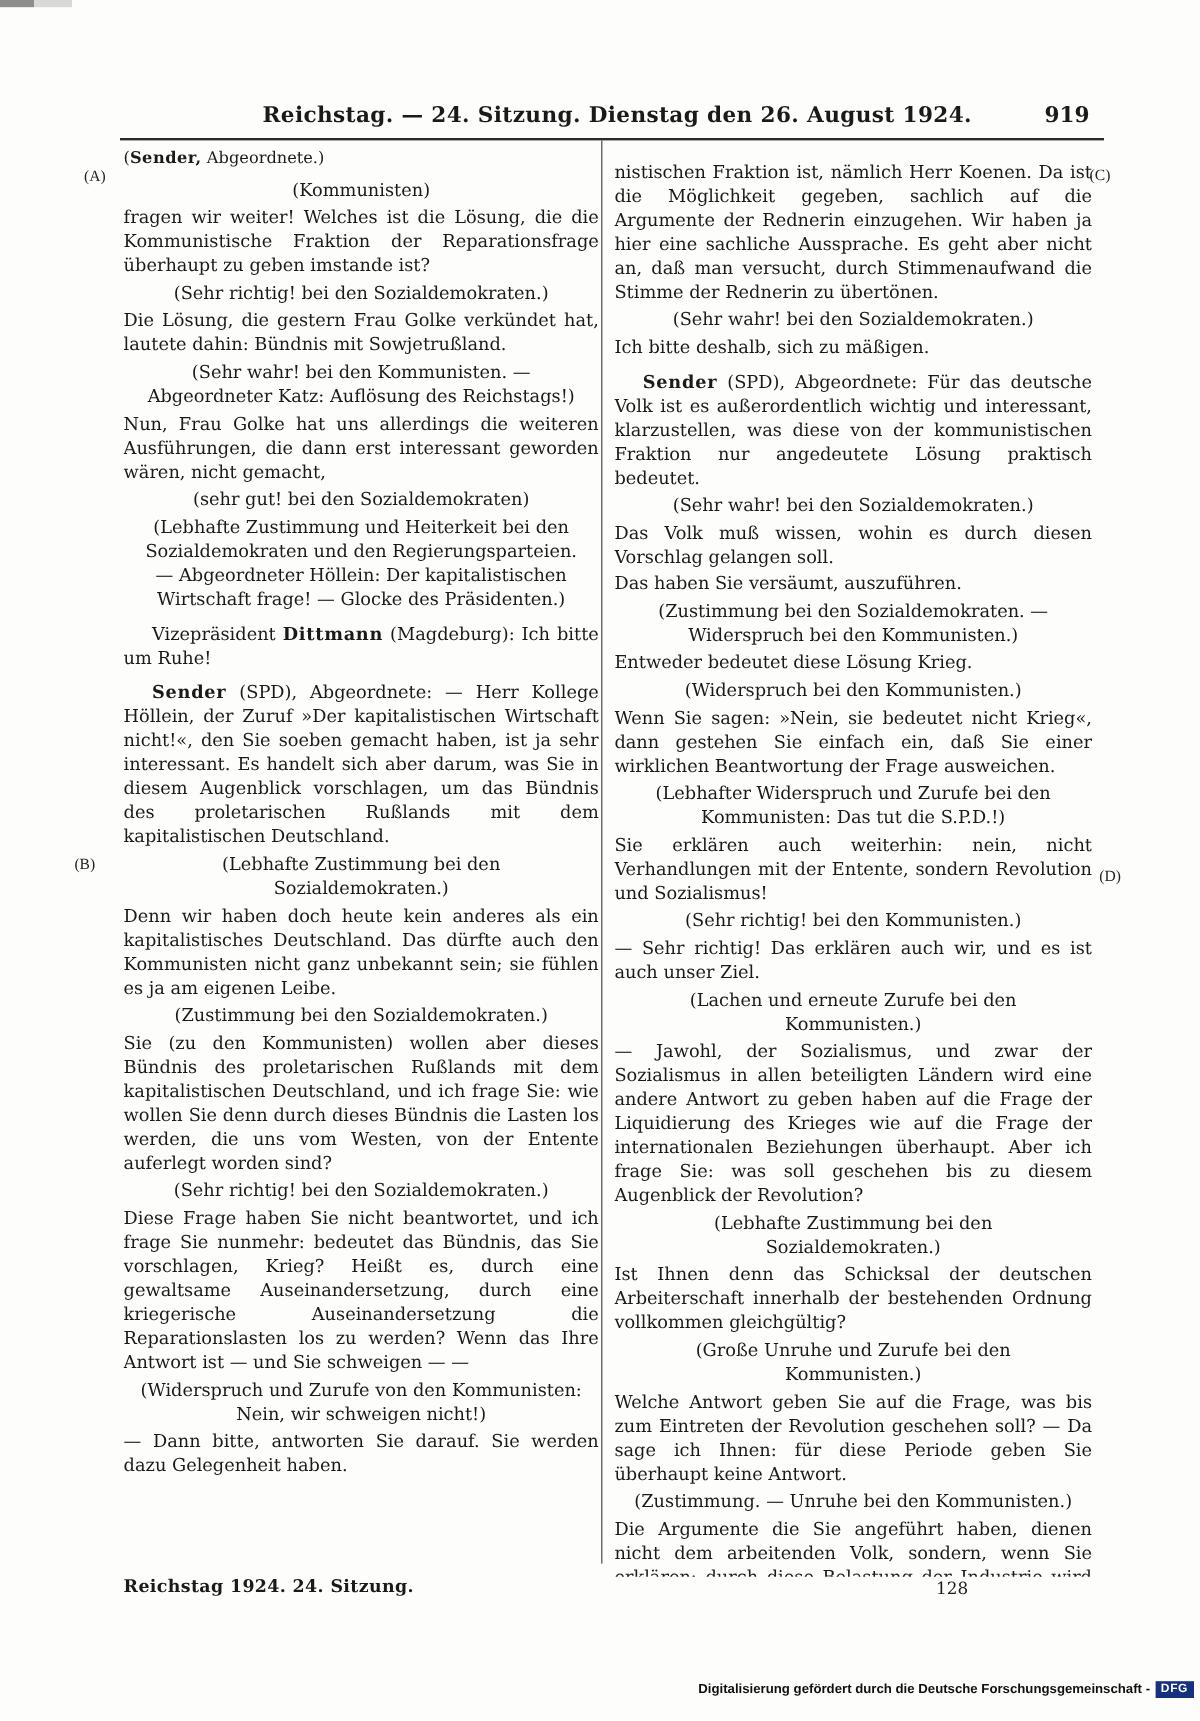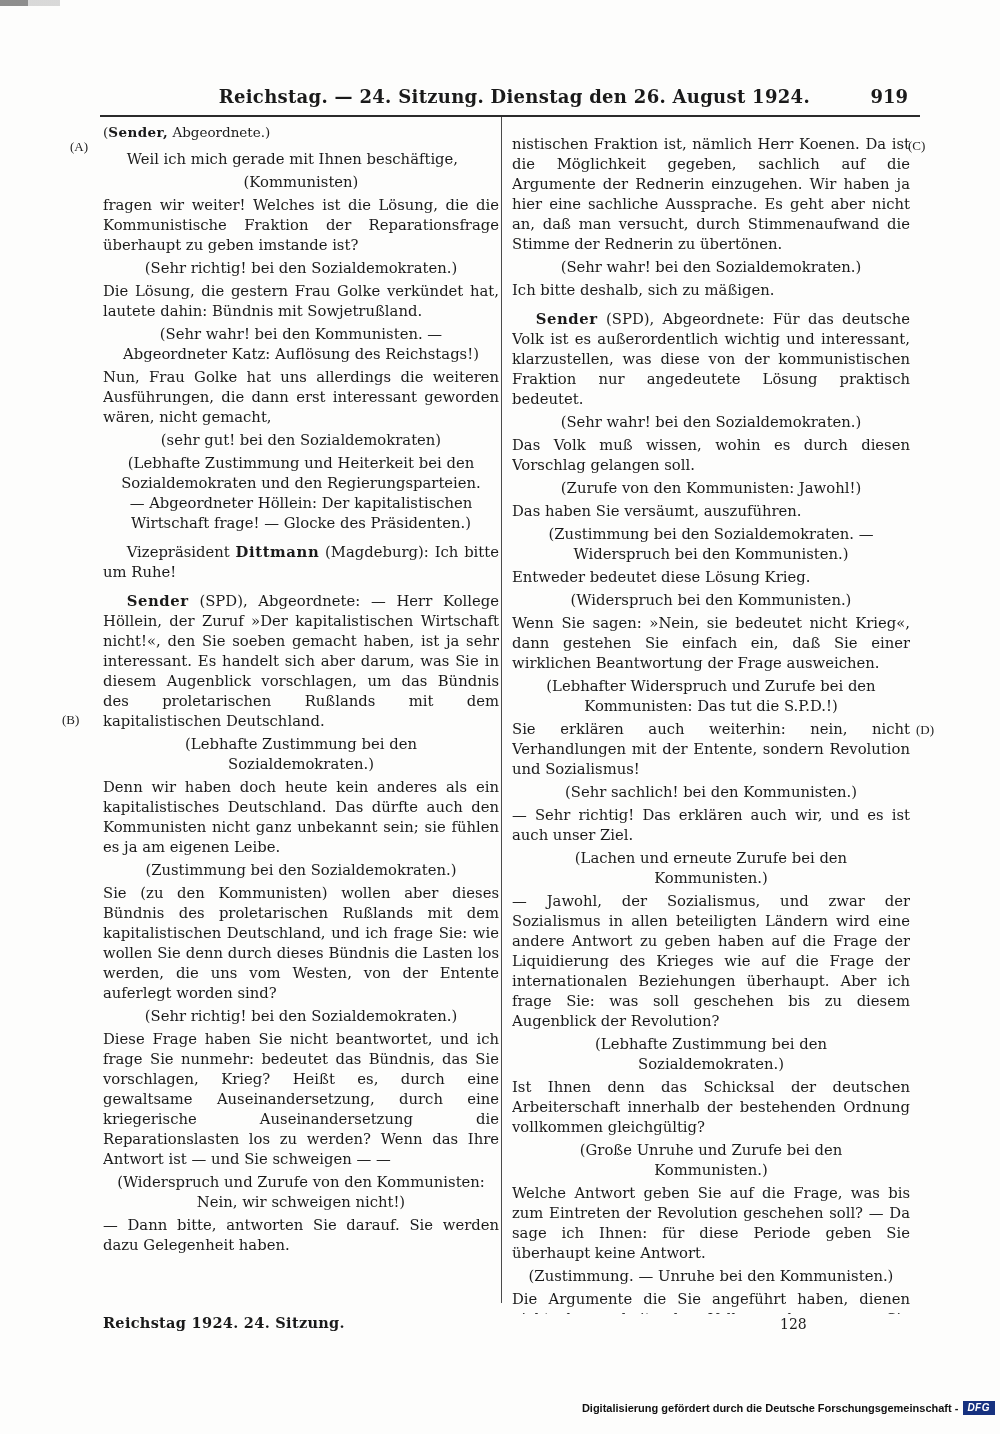--- a/index.html
+++ b/index.html
@@ -45,21 +45,21 @@
   
   .sig-line{position:absolute;top:1314px;left:103px;font-size:14.5px;font-weight:bold;letter-spacing:.3px;}
   .sheet-number{position:absolute;top:1316px;left:780px;font-size:14px;}
 
   
   .digi-footer{position:absolute;top:1399px;right:5px;height:18px;
     display:flex;align-items:center;gap:5px;
     font-family:"Liberation Sans","DejaVu Sans",sans-serif;justify-content:center;}
   .digi-text{font-size:11px;font-weight:bold;color:#101010;}
   .dfg-logo{display:inline-block;background:#16317f;color:#fff;
-    font-size:10px;font-weight:bold;font-style:italic;
+    font-size:10px;font-weight:bold;
     padding:2px 5px 2px 4px;line-height:10px;letter-spacing:.5px;}
 </style>
 </head>
 <body>
 
 <div class="scan-edge"></div>
 
 <div class="header">
   <div class="header-title">Reichstag. — 24. Sitzung. Dienstag den 26. August 1924.</div>
   <div class="page-number">919</div>
@@ -67,21 +67,20 @@
 <div class="head-rule"></div>
 <div class="col-divider"></div>
 
 <span class="margin-letter ml-a">(A)</span>
 <span class="margin-letter ml-b">(B)</span>
 <span class="margin-letter ml-c">(C)</span>
 <span class="margin-letter ml-d">(D)</span>
 
 <div class="col col-left">
     <p class="blk colhead">(<span class="spk">Sender,</span> Abgeordnete.)</p>
-    <p class="blk parai">Weil ich mich gerade mit Ihnen beschäftige,</p>
     <p class="blk stage">(Kommunisten)</p>
     <p class="blk para">fragen wir weiter! Welches ist die Lösung, die die Kommunistische Fraktion der Reparationsfrage überhaupt zu geben imstande ist?</p>
     <p class="blk stage">(Sehr richtig! bei den Sozialdemokraten.)</p>
     <p class="blk para">Die Lösung, die gestern Frau Golke verkündet hat, lautete dahin: Bündnis mit Sowjetrußland.</p>
     <p class="blk stage">(Sehr wahr! bei den Kommunisten. — Abgeordneter Katz: Auflösung des Reichstags!)</p>
     <p class="blk para">Nun, Frau Golke hat uns allerdings die weiteren Ausführungen, die dann erst interessant geworden wären, nicht gemacht,</p>
     <p class="blk stage">(sehr gut! bei den Sozialdemokraten)</p>
     <p class="blk stage">(Lebhafte Zustimmung und Heiterkeit bei den Sozialdemokraten und den Regierungsparteien. — Abgeordneter Höllein: Der kapitalistischen Wirtschaft frage! — Glocke des Präsidenten.)</p>
     <p class="blk speaker">Vizepräsident <span class="spk">Dittmann</span> (Magdeburg): Ich bitte um Ruhe!</p>
     <p class="blk speaker"><span class="spk">Sender</span> (SPD), Abgeordnete: — Herr Kollege Höllein, der Zuruf »Der kapitalistischen Wirtschaft nicht!«, den Sie soeben gemacht haben, ist ja sehr interessant. Es handelt sich aber darum, was Sie in diesem Augenblick vorschlagen, um das Bündnis des proletarischen Rußlands mit dem kapitalistischen Deutschland.</p>
@@ -94,29 +93,28 @@
     <p class="blk stage">(Widerspruch und Zurufe von den Kommunisten: Nein, wir schweigen nicht!)</p>
     <p class="blk para">— Dann bitte, antworten Sie darauf. Sie werden dazu Gelegenheit haben.</p>
   </div>
 <div class="col col-right">
     <p class="blk para">nistischen Fraktion ist, nämlich Herr Koenen. Da ist die Möglichkeit gegeben, sachlich auf die Argumente der Rednerin einzugehen. Wir haben ja hier eine sachliche Aussprache. Es geht aber nicht an, daß man versucht, durch Stimmenaufwand die Stimme der Rednerin zu übertönen.</p>
     <p class="blk stage">(Sehr wahr! bei den Sozialdemokraten.)</p>
     <p class="blk para">Ich bitte deshalb, sich zu mäßigen.</p>
     <p class="blk speaker"><span class="spk">Sender</span> (SPD), Abgeordnete: Für das deutsche Volk ist es außerordentlich wichtig und interessant, klarzustellen, was diese von der kommunistischen Fraktion nur angedeutete Lösung praktisch bedeutet.</p>
     <p class="blk stage">(Sehr wahr! bei den Sozialdemokraten.)</p>
     <p class="blk para">Das Volk muß wissen, wohin es durch diesen Vorschlag gelangen soll.</p>
-    <p class="blk stage">(Zurufe von den Kommunisten: Jawohl!)</p>
     <p class="blk para">Das haben Sie versäumt, auszuführen.</p>
     <p class="blk stage">(Zustimmung bei den Sozialdemokraten. — Widerspruch bei den Kommunisten.)</p>
     <p class="blk para">Entweder bedeutet diese Lösung Krieg.</p>
     <p class="blk stage">(Widerspruch bei den Kommunisten.)</p>
     <p class="blk para">Wenn Sie sagen: »Nein, sie bedeutet nicht Krieg«, dann gestehen Sie einfach ein, daß Sie einer wirklichen Beantwortung der Frage ausweichen.</p>
     <p class="blk stage">(Lebhafter Widerspruch und Zurufe bei den Kommunisten: Das tut die S.P.D.!)</p>
     <p class="blk para">Sie erklären auch weiterhin: nein, nicht Verhandlungen mit der Entente, sondern Revolution und Sozialismus!</p>
-    <p class="blk stage">(Sehr sachlich! bei den Kommunisten.)</p>
+    <p class="blk stage">(Sehr richtig! bei den Kommunisten.)</p>
     <p class="blk para">— Sehr richtig! Das erklären auch wir, und es ist auch unser Ziel.</p>
     <p class="blk stage">(Lachen und erneute Zurufe bei den Kommunisten.)</p>
     <p class="blk para">— Jawohl, der Sozialismus, und zwar der Sozialismus in allen beteiligten Ländern wird eine andere Antwort zu geben haben auf die Frage der Liquidierung des Krieges wie auf die Frage der internationalen Beziehungen überhaupt. Aber ich frage Sie: was soll geschehen bis zu diesem Augenblick der Revolution?</p>
     <p class="blk stage">(Lebhafte Zustimmung bei den Sozialdemokraten.)</p>
     <p class="blk para">Ist Ihnen denn das Schicksal der deutschen Arbeiterschaft innerhalb der bestehenden Ordnung vollkommen gleichgültig?</p>
     <p class="blk stage">(Große Unruhe und Zurufe bei den Kommunisten.)</p>
     <p class="blk para">Welche Antwort geben Sie auf die Frage, was bis zum Eintreten der Revolution geschehen soll? — Da sage ich Ihnen: für diese Periode geben Sie überhaupt keine Antwort.</p>
     <p class="blk stage">(Zustimmung. — Unruhe bei den Kommunisten.)</p>
     <p class="blk para">Die Argumente die Sie angeführt haben, dienen nicht dem arbeitenden Volk, sondern, wenn Sie erklären: durch diese Belastung der Industrie wird die Ausfuhrmöglichkeit vernichtet, dann liefern Sie dem Unternehmertum die so willkommenen Vorwände, um die Lasten der Reparationen vollständig auf die Proletarier abzuwälzen.</p>
   </div>

